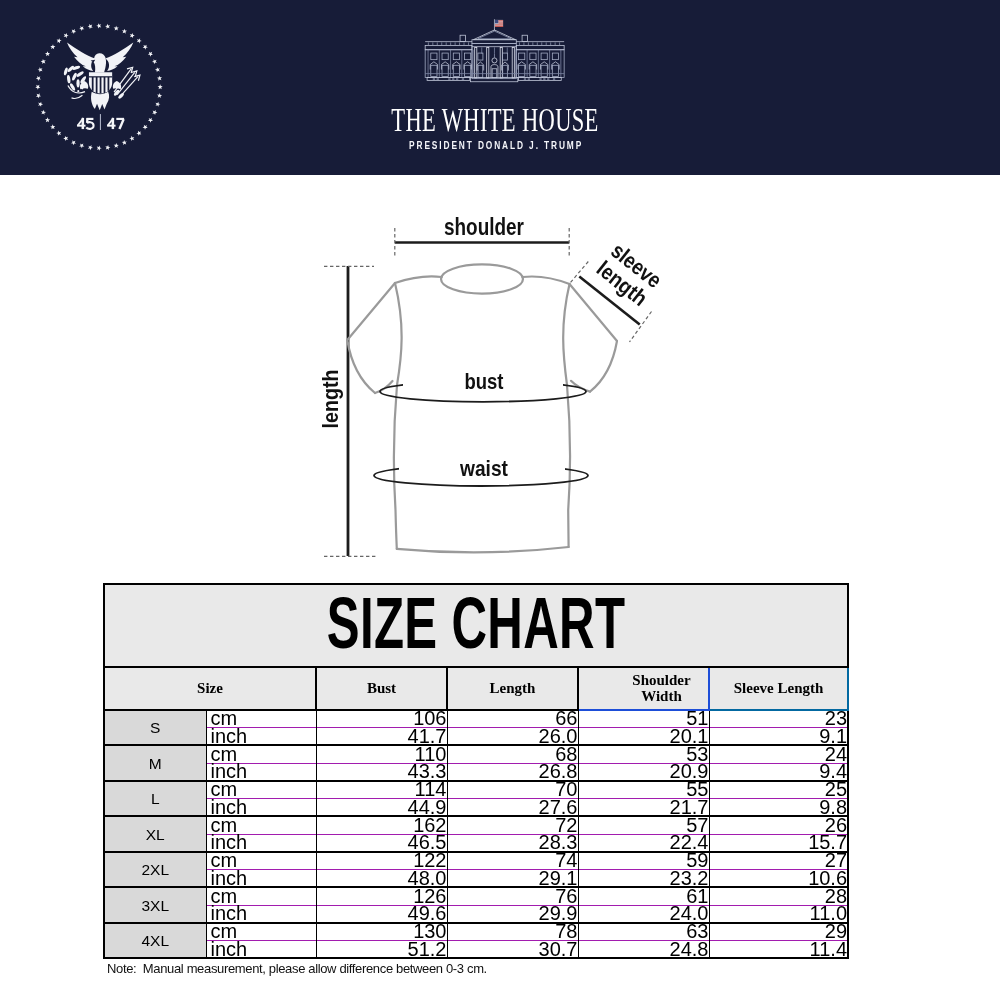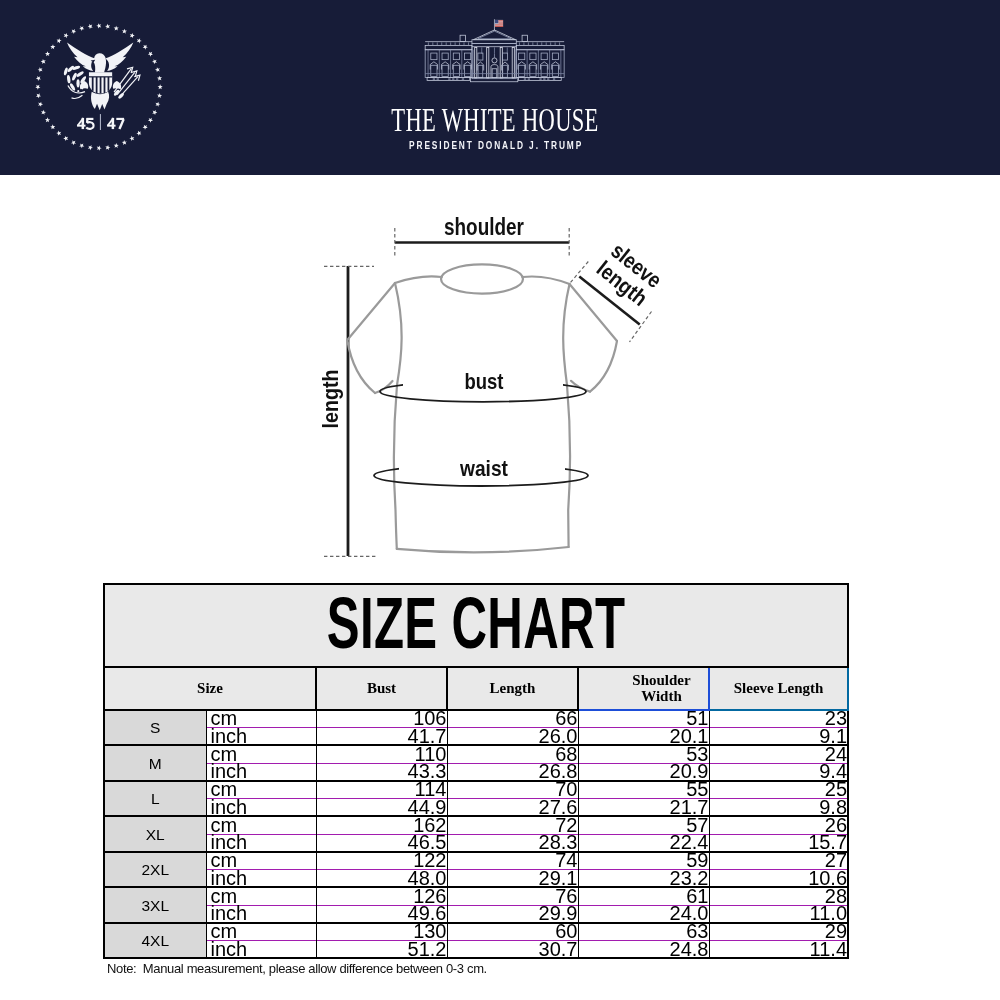--- a/index.html
+++ b/index.html
@@ -477,21 +477,21 @@
         <td class="num">49.6</td>
         <td class="num">29.9</td>
         <td class="num">24.0</td>
         <td class="num">11.0</td>
   </tr>
 
   <tr class="cmr">
     <td rowspan="2" class="sz">4XL</td>
     <td class="unit">cm</td>
         <td class="num">130</td>
-        <td class="num">60</td>
+        <td class="num">78</td>
         <td class="num">63</td>
         <td class="num">29</td>
   </tr>
   <tr class="inr">
     <td class="unit">inch</td>
         <td class="num">51.2</td>
         <td class="num">30.7</td>
         <td class="num">24.8</td>
         <td class="num">11.4</td>
   </tr>

